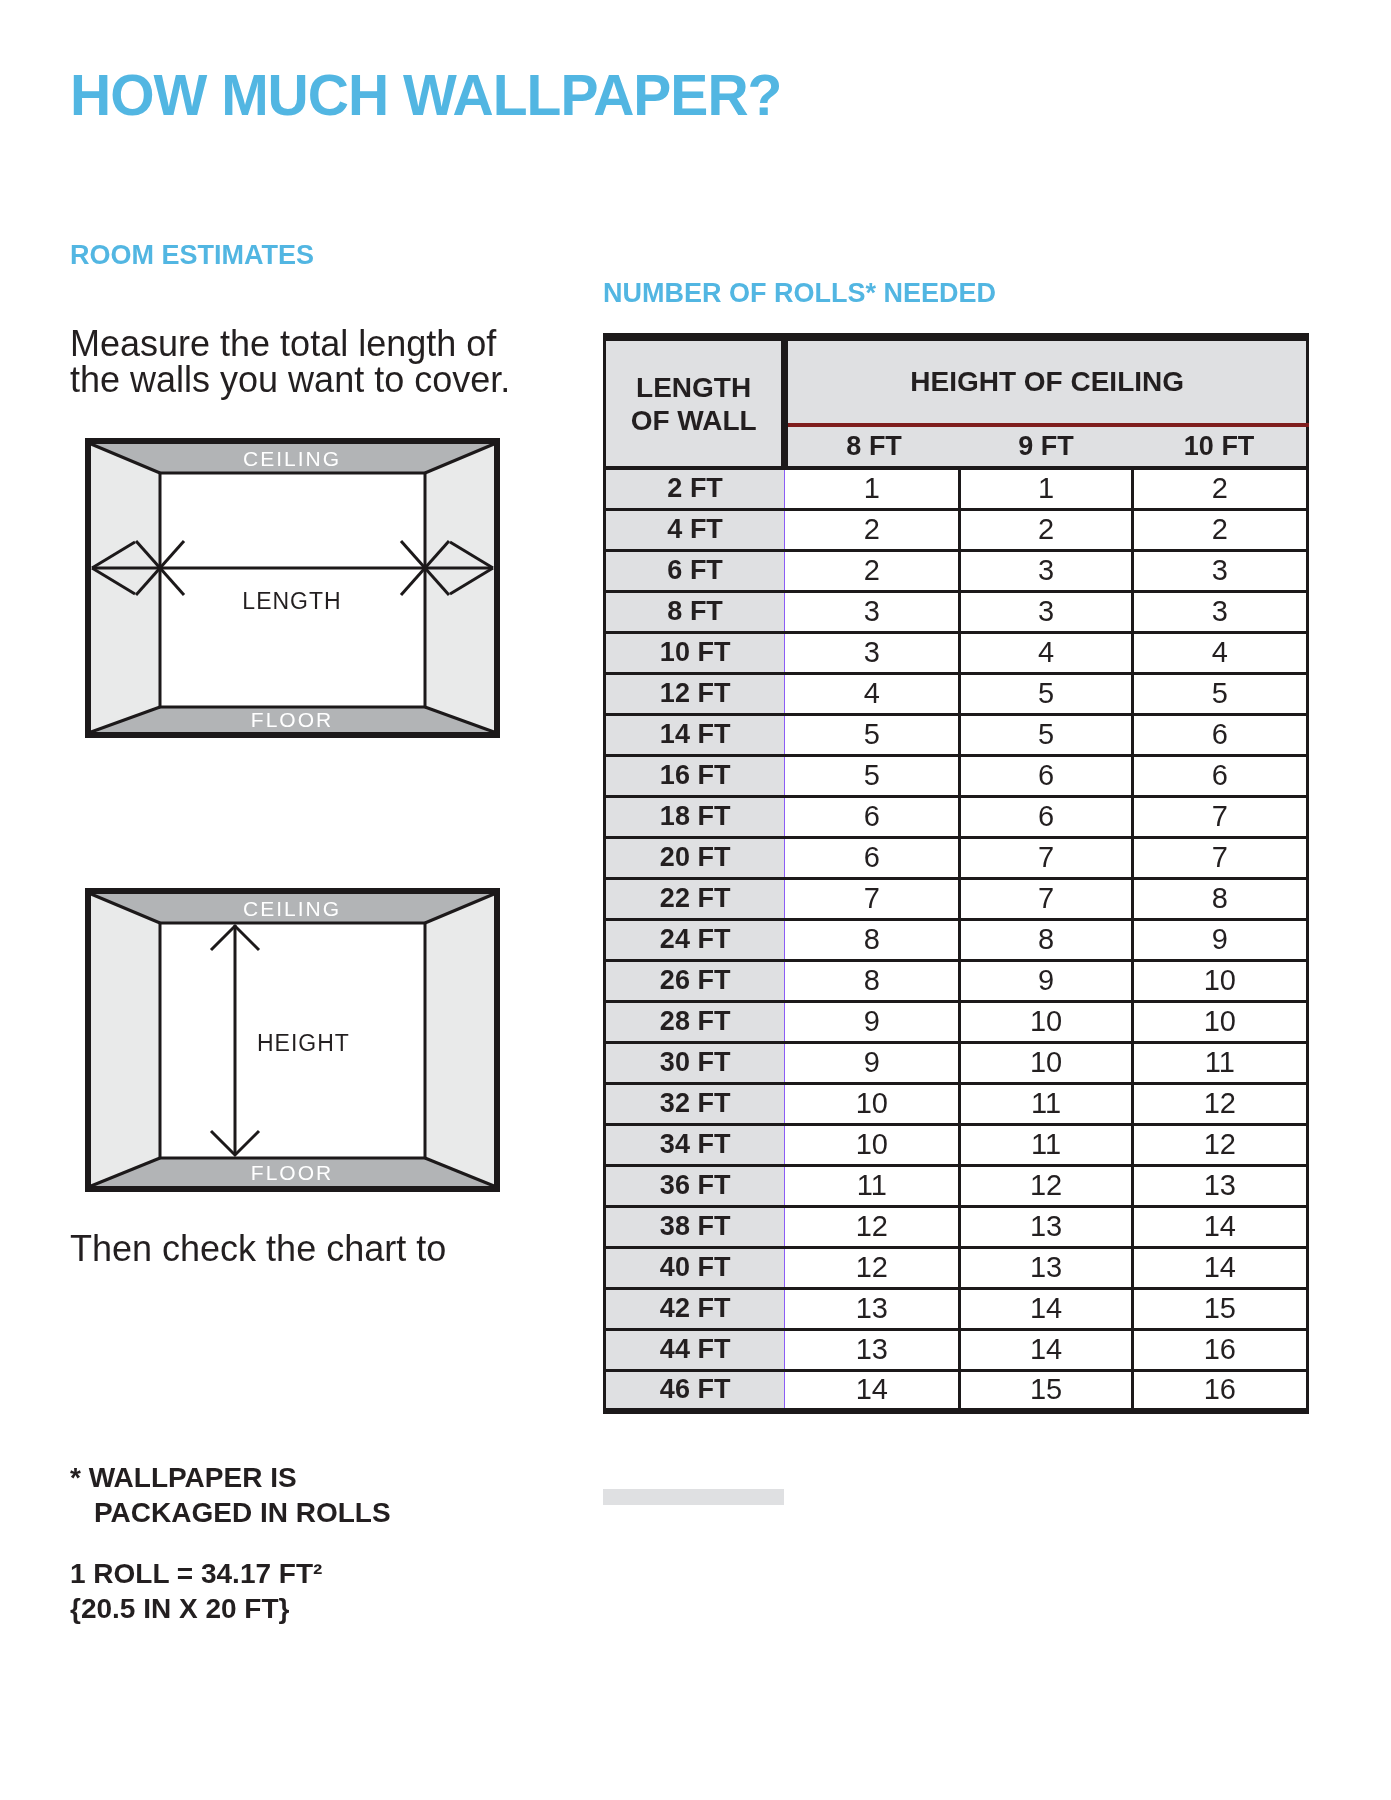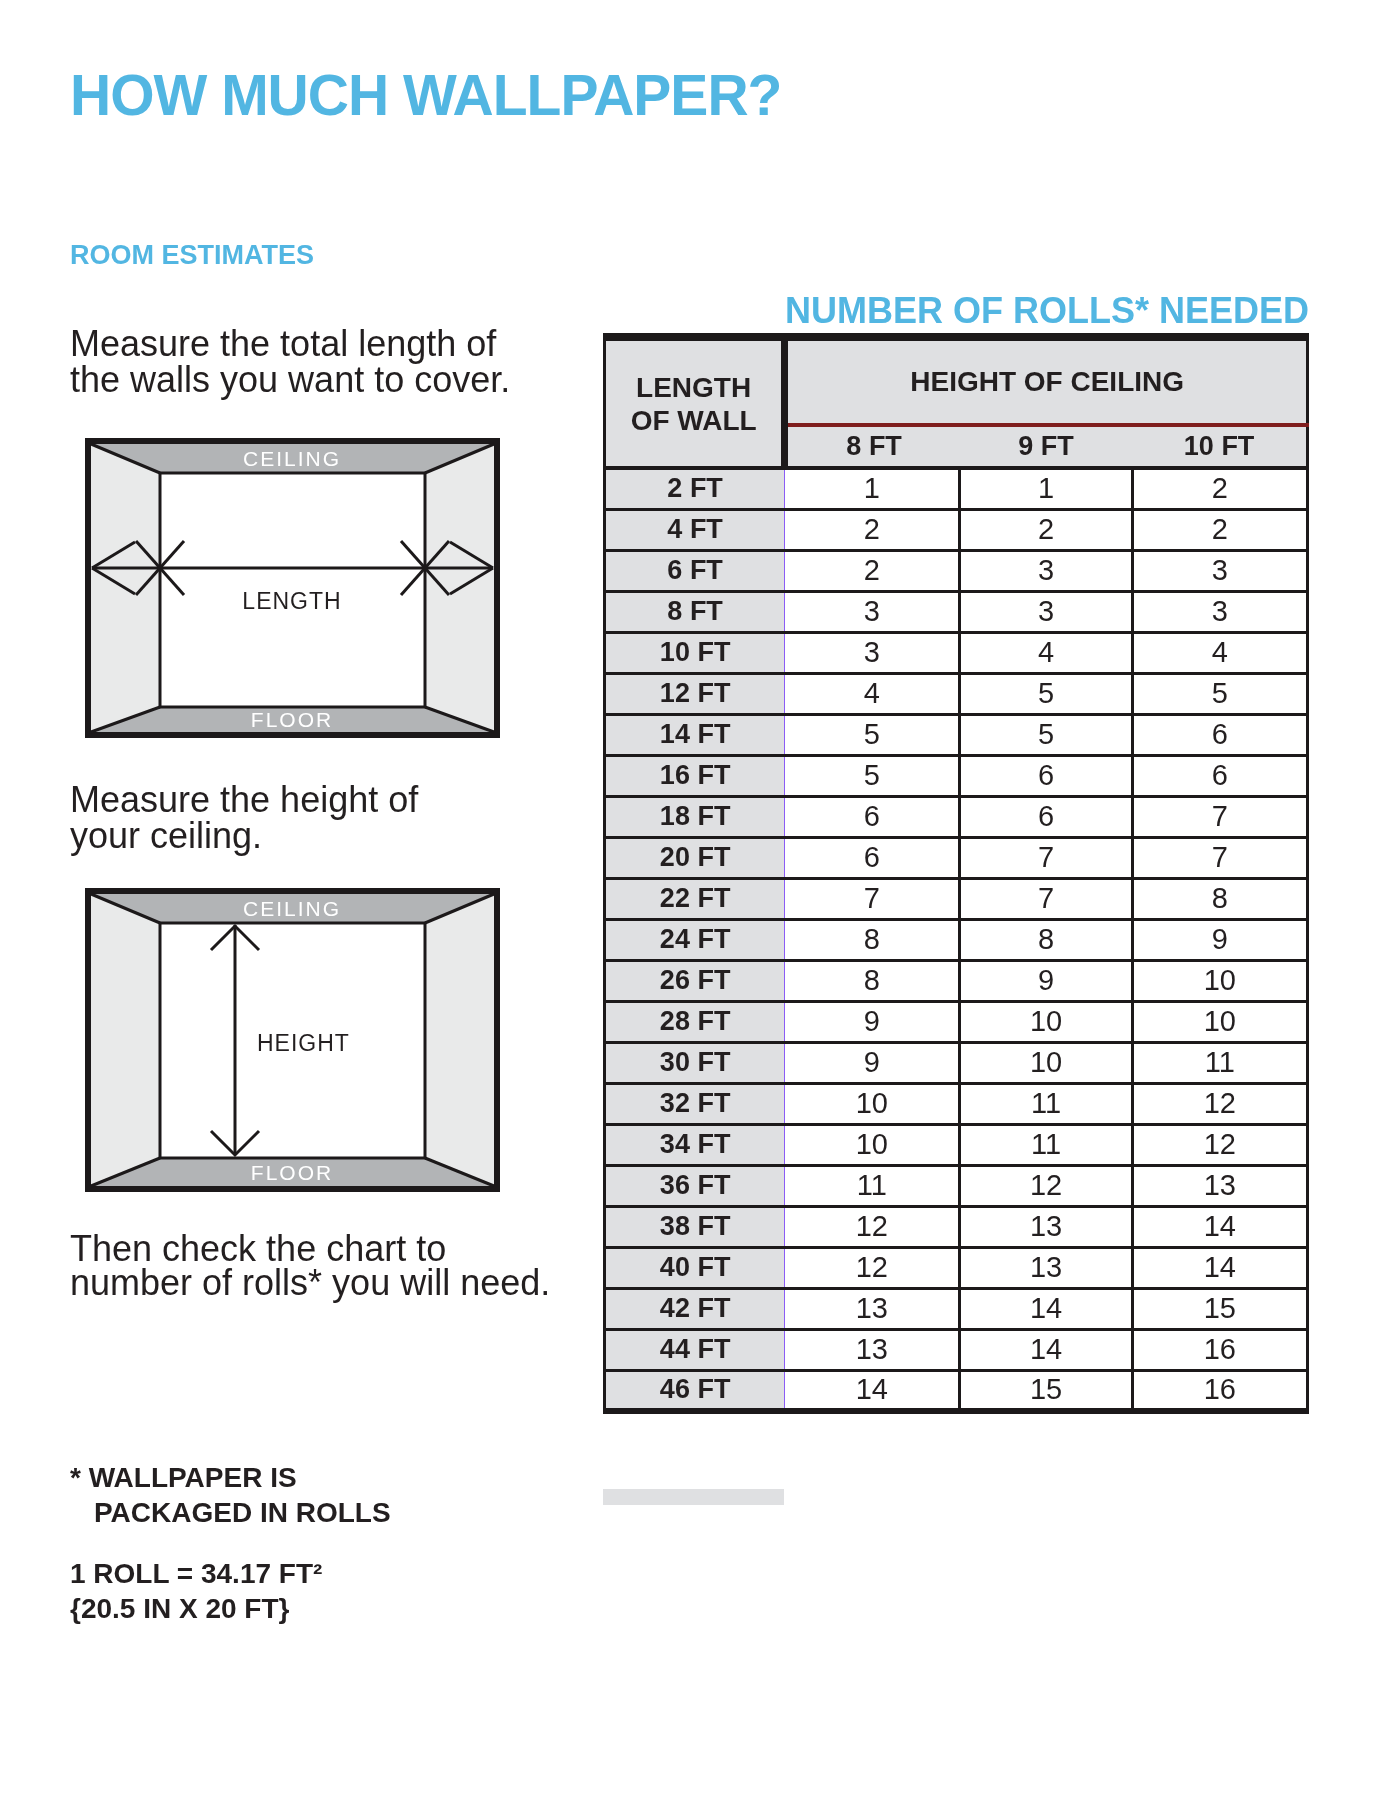--- a/index.html
+++ b/index.html
@@ -21,22 +21,22 @@
   #step3 { left:70px; top:1232px; line-height:34px; }
   .foot { position:absolute; font-size:28px; font-weight:bold; line-height:35px; white-space:nowrap;margin-top:32px; }
   #footnote { left:70px; top:1428px; }
   #footnote .indent { margin-left:24px; }
   #roll-size { left:70px; top:1524px; }
   .diagram { position:absolute; }
   #diagram-length { left:85px; top:438px; }
   #diagram-height { left:85px; top:888px; }
 
   #table-title {
-    position:absolute; left:603px; top:290px; width:706px; text-align:right;
-    font-size:36px; font-weight:bold; color:#52b6e2; white-space:nowrap;
+    position:absolute; left:603px; top:278px; width:706px; text-align:left;
+    font-size:27px; font-weight:bold; color:#52b6e2; white-space:nowrap;
   }
   .rolls-table {
     position:absolute; left:603px; top:333px; width:706px;
     border-collapse:collapse; table-layout:fixed; background:#ffffff;
     border-top:8px solid #1c191a; border-bottom:6px solid #1c191a;
     border-left:3px solid #1c191a; border-right:3px solid #1c191a;
   }
   .rolls-table th, .rolls-table td { padding:0; text-align:center; vertical-align:middle; }
   .rolls-table thead th { background:#dfe0e2; font-size:28px; font-weight:bold; }
   .rolls-table tr.group-row { height:88px; }
@@ -88,24 +88,20 @@
       <line x1="51" y1="103" x2="99" y2="157"></line>
       <line x1="51" y1="157" x2="99" y2="103"></line>
       <line x1="316" y1="103" x2="364" y2="157"></line>
       <line x1="316" y1="157" x2="364" y2="103"></line>
     </g>
     <text x="207" y="28" text-anchor="middle" font-size="21" letter-spacing="2" fill="#ffffff">CEILING</text>
     <text x="207" y="289" text-anchor="middle" font-size="21" letter-spacing="2" fill="#ffffff">FLOOR</text>
     <text x="207" y="171" text-anchor="middle" font-size="23" letter-spacing="1" fill="#231f20">LENGTH</text>
   </svg>
 
-  <div class="para" id="step2">
-    <div>Measure the height of</div>
-    <div>your ceiling.</div>
-  </div>
 
   <svg class="diagram" id="diagram-height" width="415" height="304" viewBox="0 0 415 304">
     <rect x="3" y="3" width="409" height="298" fill="#ffffff" stroke="#1c191a" stroke-width="6"></rect>
     <polygon points="6,6 75,35 75,270 6,298" fill="#e9eaea"></polygon>
     <polygon points="409,6 340,35 340,270 409,298" fill="#e9eaea"></polygon>
     <polygon points="6,6 409,6 340,35 75,35" fill="#b2b4b6"></polygon>
     <polygon points="75,270 340,270 409,298 6,298" fill="#b2b4b6"></polygon>
     <rect x="75" y="35" width="265" height="235" fill="#ffffff" stroke="#1c191a" stroke-width="3"></rect>
     <g stroke="#1c191a" stroke-width="3">
       <line x1="6" y1="6" x2="75" y2="35"></line>
@@ -118,21 +114,20 @@
       <polyline points="126,62 150,38 174,62"></polyline>
       <polyline points="126,243 150,267 174,243"></polyline>
     </g>
     <text x="207" y="28" text-anchor="middle" font-size="21" letter-spacing="2" fill="#ffffff">CEILING</text>
     <text x="207" y="292" text-anchor="middle" font-size="21" letter-spacing="2" fill="#ffffff">FLOOR</text>
     <text x="172" y="163" text-anchor="start" font-size="23" letter-spacing="1" fill="#231f20">HEIGHT</text>
   </svg>
 
   <div class="para" id="step3">
     <div>Then check the chart to</div>
-    <div>number of rolls* you will need.</div>
   </div>
 
   <div class="foot" id="footnote">
     <div>* WALLPAPER IS</div>
     <div class="indent">PACKAGED IN ROLLS</div>
   </div>
 
   <div class="foot" id="roll-size">
     <div>1 ROLL = 34.17 FT²</div>
     <div>{20.5 IN X 20 FT}</div>

